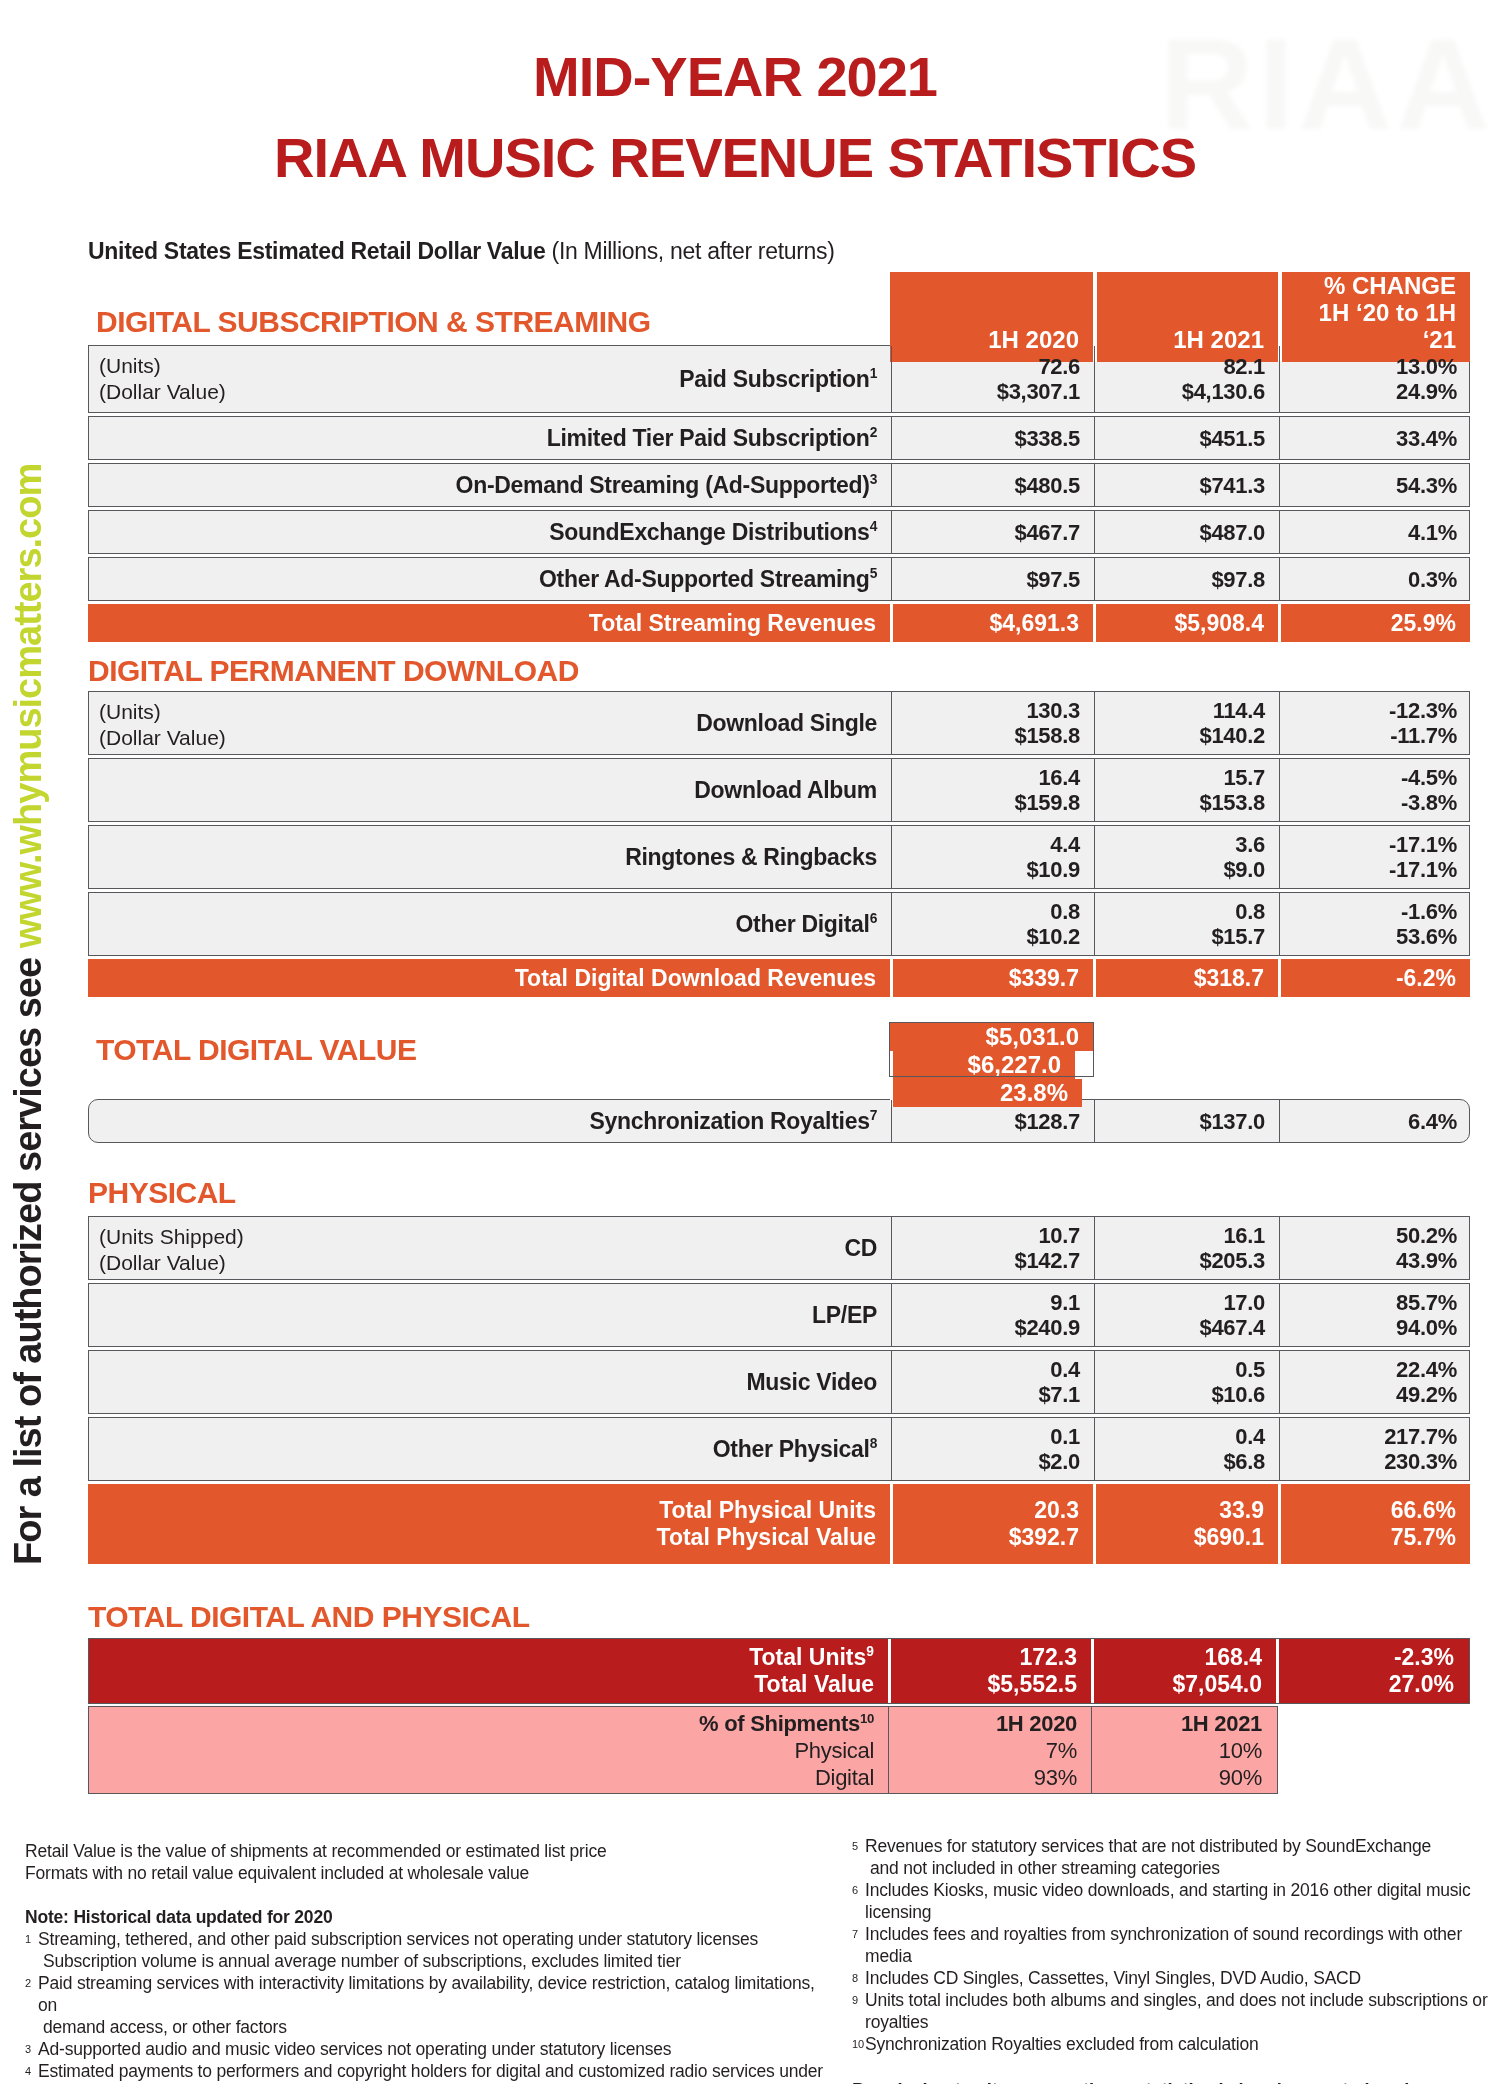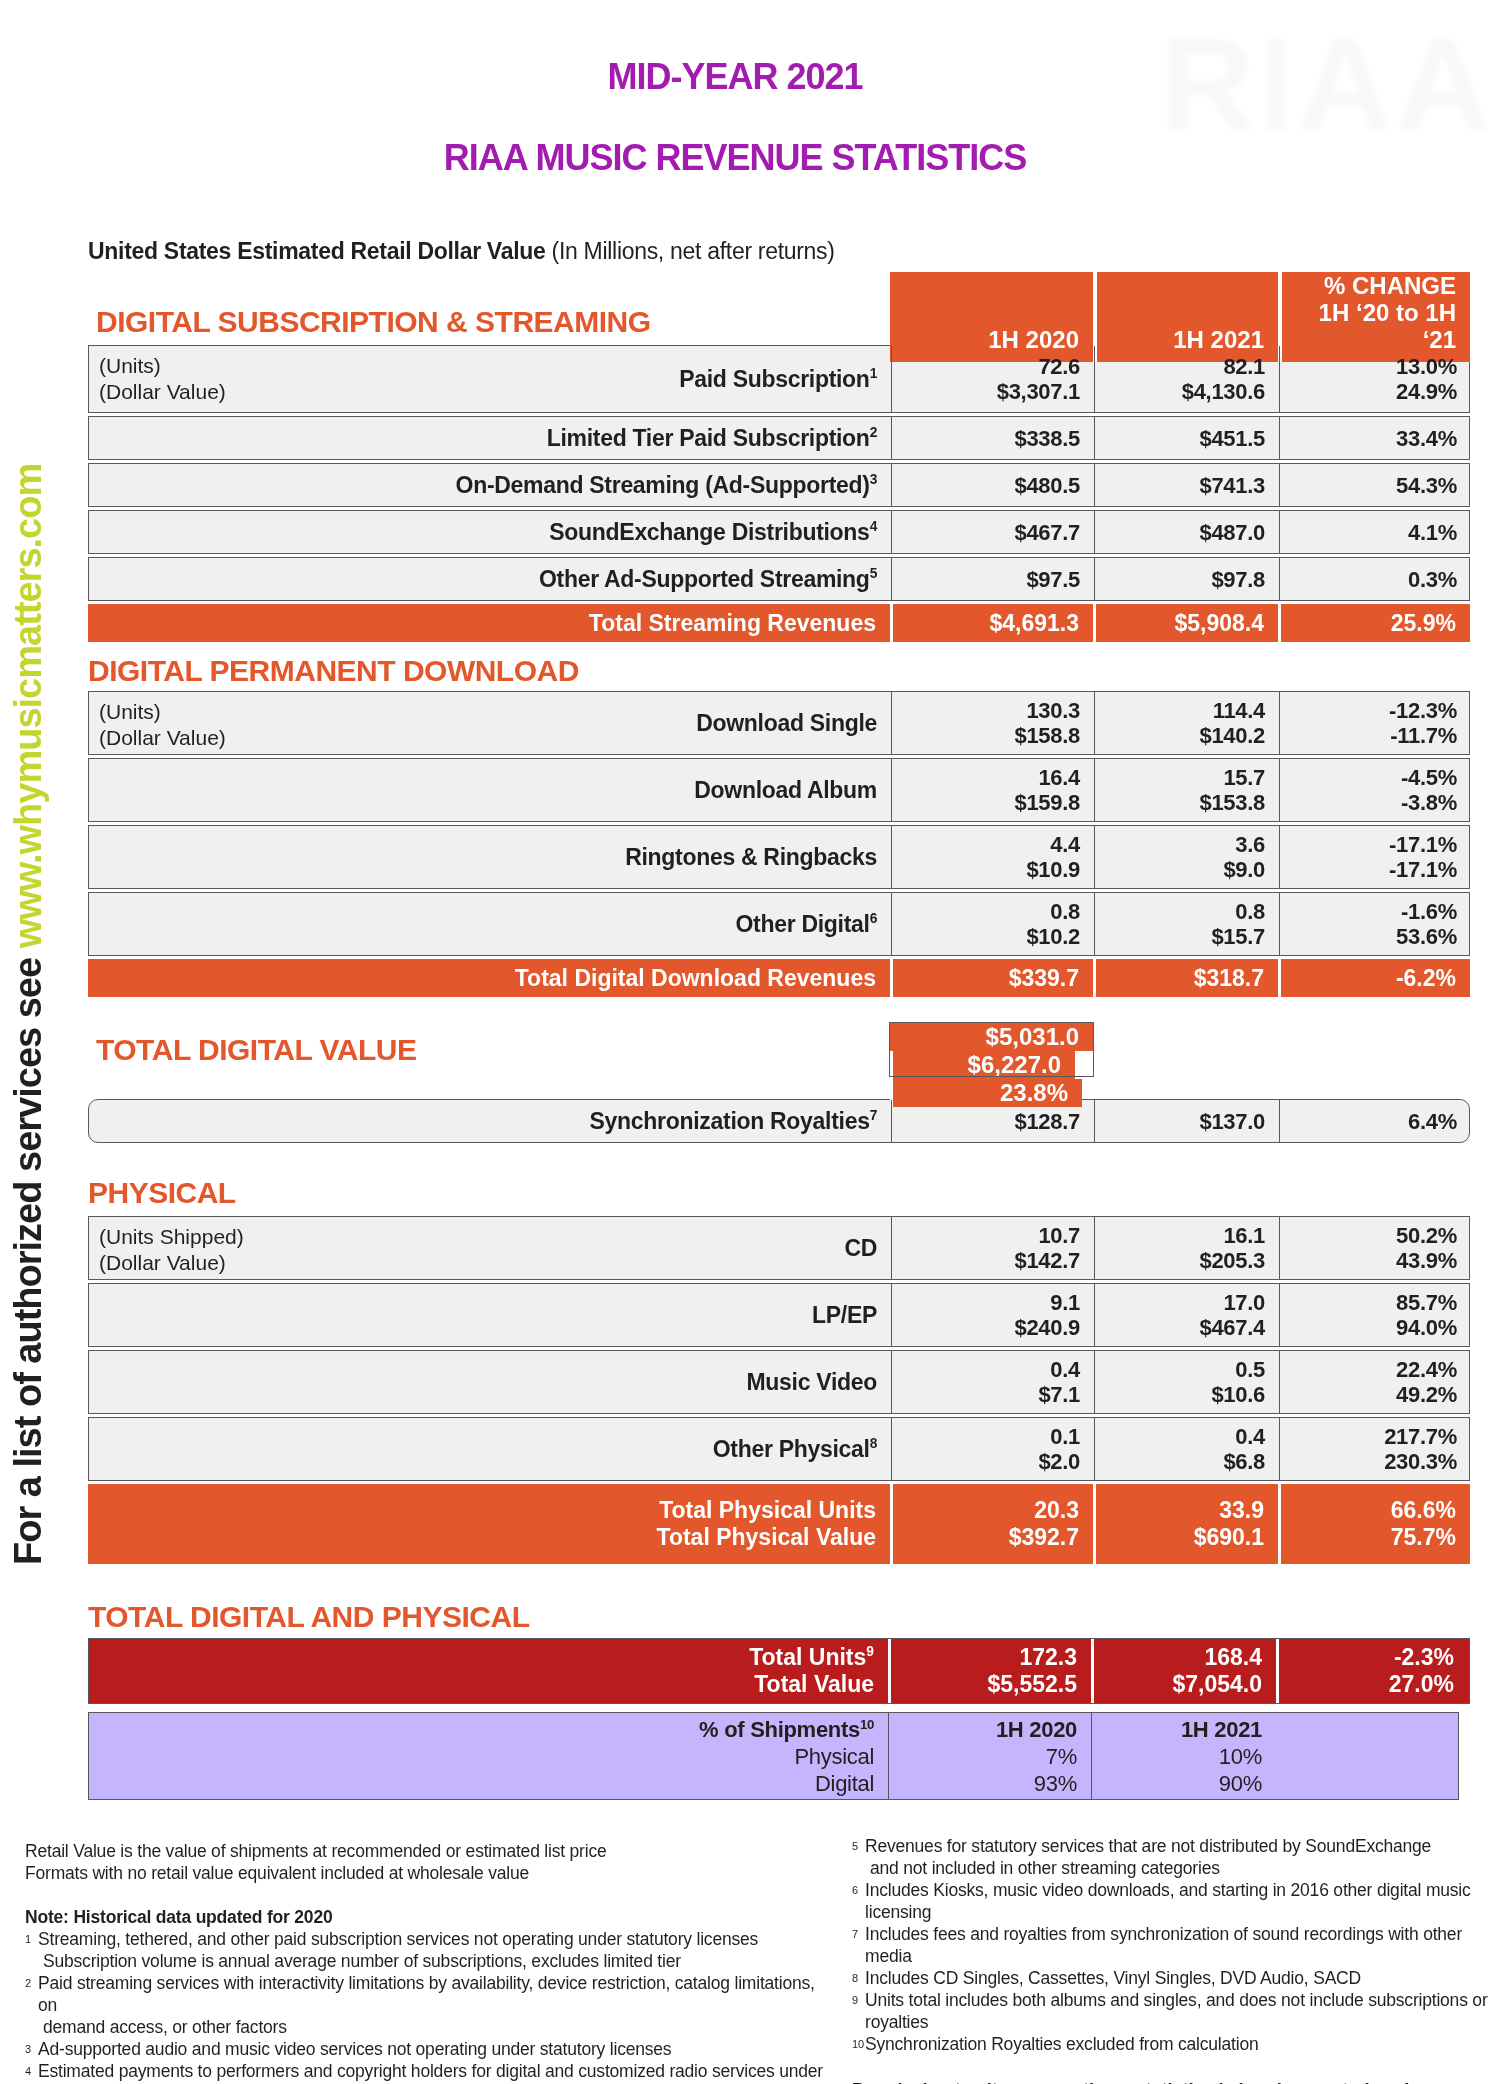--- a/index.html
+++ b/index.html
@@ -3,21 +3,21 @@
 <meta charset="utf-8">
 <style>
   * { margin:0; padding:0; box-sizing:border-box; }
   body { background:#ffffff; }
   .page {
     position:relative; width:1510px; height:2084px; background:#fff;
     font-family:"Liberation Sans", sans-serif; color:#231F20; overflow:hidden;
   }
   
   .titleblock { position:absolute; top:36px; left:0; width:1470px; text-align:center; }
-  .titleblock .t { display:block; font-size:36px; font-weight:bold; letter-spacing:-1px; line-height:81px; color:#a21caf; }
+  .titleblock .t { display:block; font-size:56px; font-weight:bold; letter-spacing:-1px; line-height:81px; color:#b91c1c; }
   .subtitle { position:absolute; top:238px; left:88px; font-size:23px; letter-spacing:-0.3px; }
   .subtitle b { font-weight:bold; }
   .watermark { position:absolute; top:4px; left:1160px; width:300px; height:160px;
     font-size:130px; font-weight:bold; color:#9a8f84; opacity:0.06; filter:blur(2px);
     text-align:center; line-height:160px; letter-spacing:4px; }
   
   .sidebar { position:absolute; left:2px; top:200px; height:1365px; width:52px;
     writing-mode:vertical-rl; transform:rotate(180deg);
     font-size:38px; font-weight:bold; letter-spacing:-1px; white-space:nowrap;
     display:flex; align-items:center; }
@@ -58,21 +58,21 @@
       justify-content:flex-end; padding-right:14px; font-size:24px; font-weight:bold; }
   .band .vals .bc + .bc { border-left:3px solid #fff; }
   .w203 { width:203px; } .w185 { width:185px; } .w192 { width:192px; }
   
   .trow-full { display:flex; width:1382px; background:#b91c1c; color:#fff; border:1.5px solid #58585C; height:66px; margin-top:4px; }
   .trow-full .fc { display:flex; flex-direction:column; justify-content:center; align-items:flex-end;
       padding-right:14px; font-size:23px; font-weight:bold; line-height:27px; }
   .trow-full .fc + .fc { border-left:3px solid #fff; }
   .fw800 { width:799px; } .fw203 { width:203px;text-align:right; } .fw185 { width:185px; } .fw190 { width:192px; }
   
-  .ship { display:flex; width:1371px; background:#c4b5fd; border:1.5px solid #58585C; height:88px; margin-top:8px; }
+  .ship { display:flex; width:1190px; background:#fca5a5; border:1.5px solid #58585C; height:88px; margin-top:2px; }
   .ship .sc { display:flex; flex-direction:column; justify-content:center; align-items:flex-end;
       padding-right:14px; font-size:22px; line-height:27px; letter-spacing:-0.3px; }
   .ship .sc + .sc { border-left:1.5px solid #58585C; }
   .sw800 { width:799px; } .sw203 { width:203px; } .sw184 { width:185px; }
   .ship .bold1 { font-weight:bold; }
   
   .footnotes { position:absolute; top:1840px; left:0; width:1510px; font-size:17.5px; line-height:22px; letter-spacing:-0.2px; }
   .fncol-left { position:absolute; left:25px; top:0; width:800px; }
   .fncol-right { position:absolute; left:852px; top:-5px; width:650px; }
   .fnline { display:block; }

